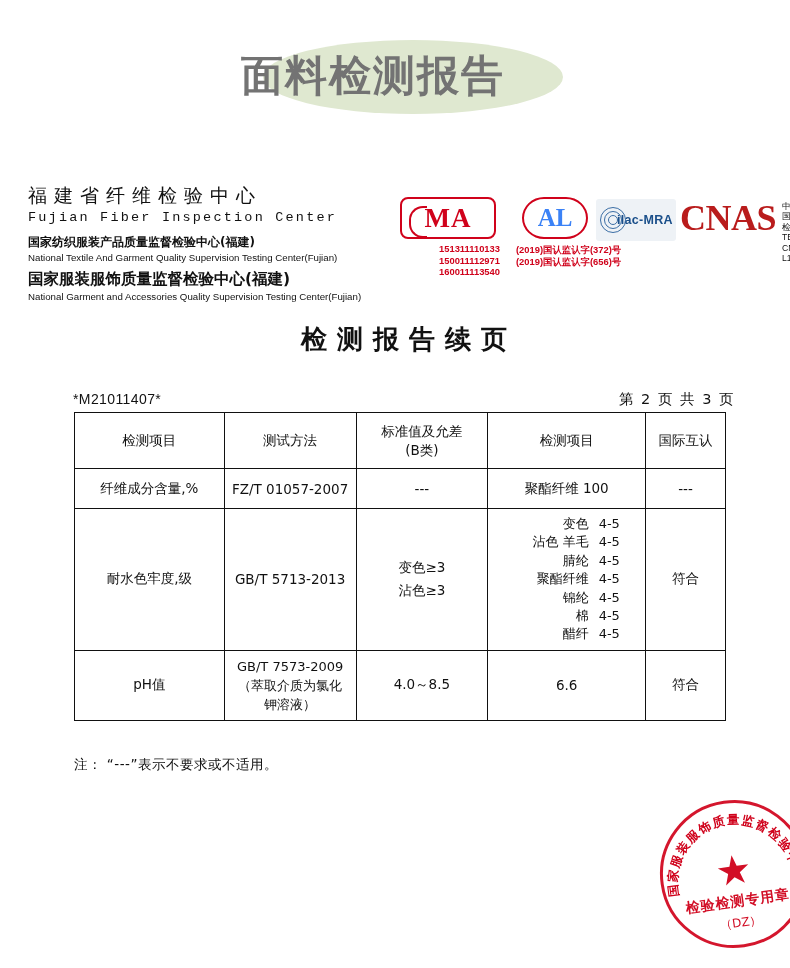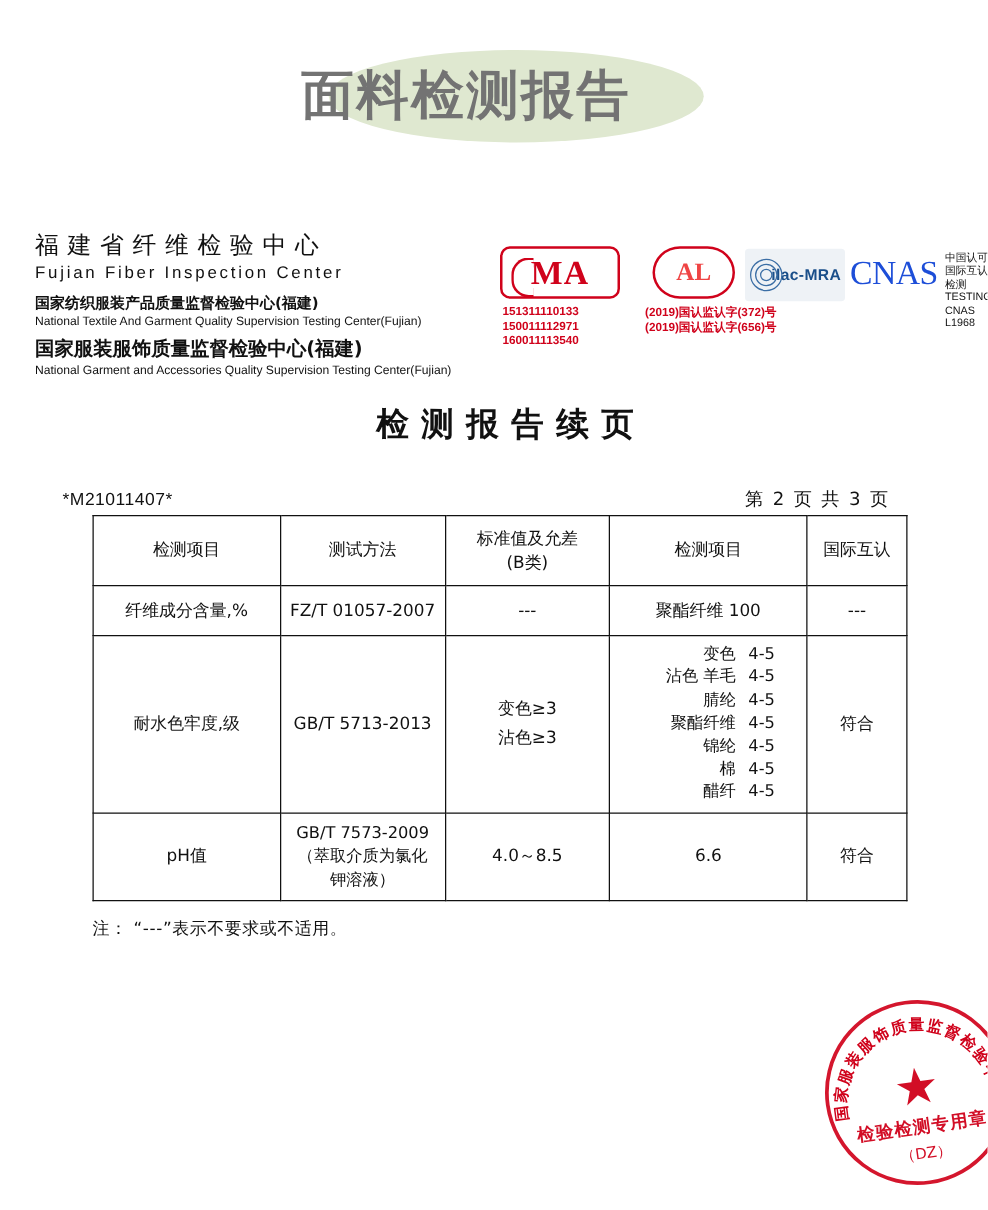--- a/index.html
+++ b/index.html
@@ -60,21 +60,21 @@
     width: 345px;
   }
   .lh-cn1 {
     font-family: "DejaVu Sans", sans-serif;
     font-size: 19px;
     letter-spacing: 7px;
     font-weight: 500;
     white-space: nowrap;
   }
   .lh-en1 {
-    font-family: Liberation Sans, sans-serif;
+    font-family: Liberation Mono, monospace;
     font-size: 13.5px;
     letter-spacing: 2.2px;
     margin-top: 1px;
     white-space: nowrap;
   }
   .lh-cn2 {
     font-family: "DejaVu Sans", sans-serif;
     font-size: 12px;
     font-weight: bold;
     margin-top: 9px;
@@ -130,39 +130,39 @@
     border: 2.5px solid #d0021b;
     border-right: none;
     border-radius: 14px 0 0 14px;
   }
   .cma-nums {
     margin-top: 4px;
     color: #d0021b;
     font-family: "Liberation Sans", sans-serif;
     font-size: 9.4px;
     line-height: 11.6px;
-    text-align: left;
+    text-align: right;
     font-weight: bold;
     padding-left: 2px;
   }
 
   
   .cal {
     position: absolute;
     left: 488px;
     top: 14px;
     width: 132px;
   }
   .cal-badge {
     width: 66px; height: 42px;
     border: 2.5px solid #d0021b;
     border-radius: 22px/21px;
-    color: #ef4444;
+    color: #3b82f6;
     font-family: "Liberation Serif", serif;
-    font-size: 20px;
+    font-size: 25px;
     font-weight: bold;
     display: flex;
     align-items: center;
     justify-content: center;
     margin-left: 6px;
     letter-spacing: 0px;
     position: relative;
   }
   .cal-nums {
     margin-top: 5px;
@@ -209,23 +209,23 @@
   
   .cnas {
     position: absolute;
     left: 652px;
     top: 14px;
     display: flex;
     align-items: flex-start;
   }
   .cnas-logo {
     font-family: "Liberation Serif", serif;
-    font-size: 27px;
-    font-weight: normal;
-    color: #1d4ed8;
+    font-size: 36px;
+    font-weight: bold;
+    color: #b91c1c;
     letter-spacing: -0.5px;
     line-height: 42px;
   }
   .cnas-text {
     margin-left: 6px;
     font-family: "Liberation Sans", sans-serif;
     font-size: 8.6px;
     line-height: 10.4px;
     color: #111;
     padding-top: 4px;
@@ -242,21 +242,21 @@
     font-size: 26px;
     font-weight: bold;
     letter-spacing: 10px;
     text-indent: 10px;
   }
 
   
   .meta-row {
     position: absolute;
     top: 390px;
-    left: 50px;
+    left: 73px;
     width: 662px;
     display: flex;
     justify-content: space-between;
     align-items: baseline;
     font-family: "DejaVu Sans", sans-serif;
     font-size: 14.5px;
     text-align: right;
   }
   .meta-left { font-family: "Liberation Sans", sans-serif; font-size: 14px; letter-spacing: 0.4px; }
   .meta-right { letter-spacing: 1.5px; font-size: 14.5px; }
@@ -299,21 +299,21 @@
     line-height: 18.4px;
     font-size: 13px;
     white-space: nowrap;
   }
   .fast-list .lbl { display: inline-block; width: 78px; text-align: right; }
   .fast-list .val { display: inline-block; width: 34px; text-align: left; padding-left: 10px; }
 
   
   .footnote {
     position: absolute;
-    top: 734px;
+    top: 756px;
     left: 74px;
     font-family: "DejaVu Sans", sans-serif;
     font-size: 13.5px;
     letter-spacing: 0.5px;
   }
 
   
   .seal {
     position: absolute;
     left: 660px;

